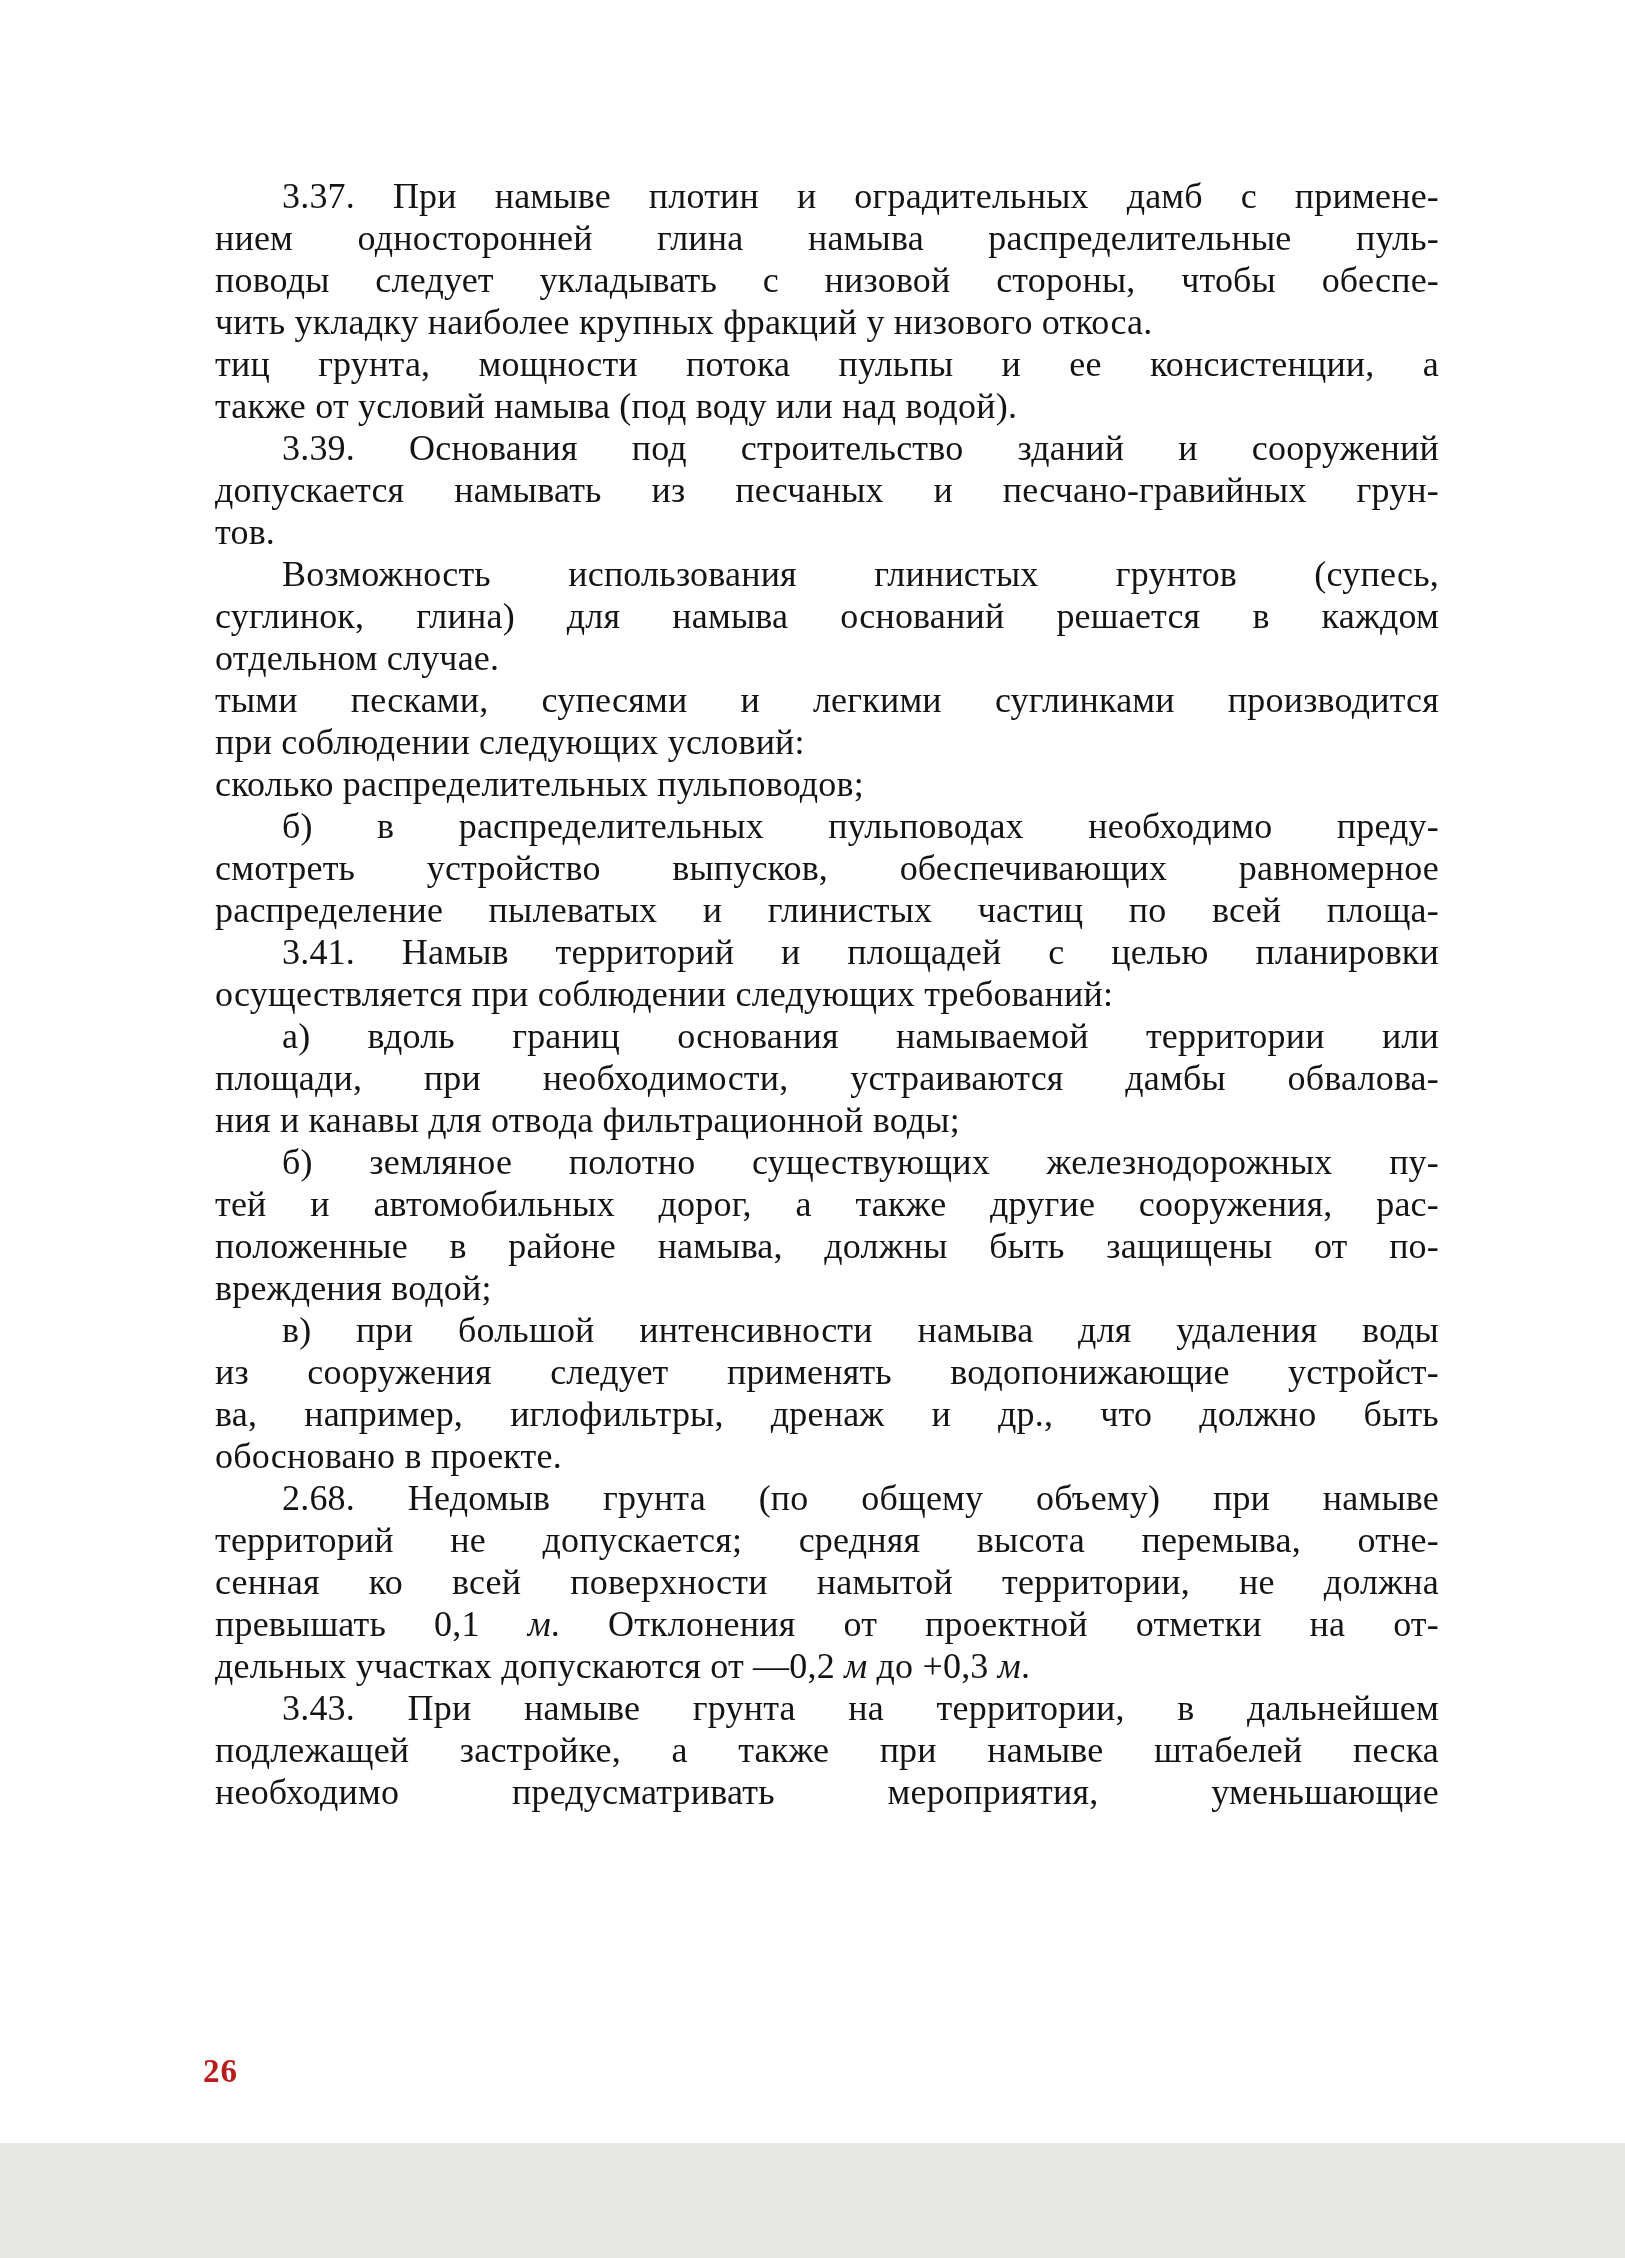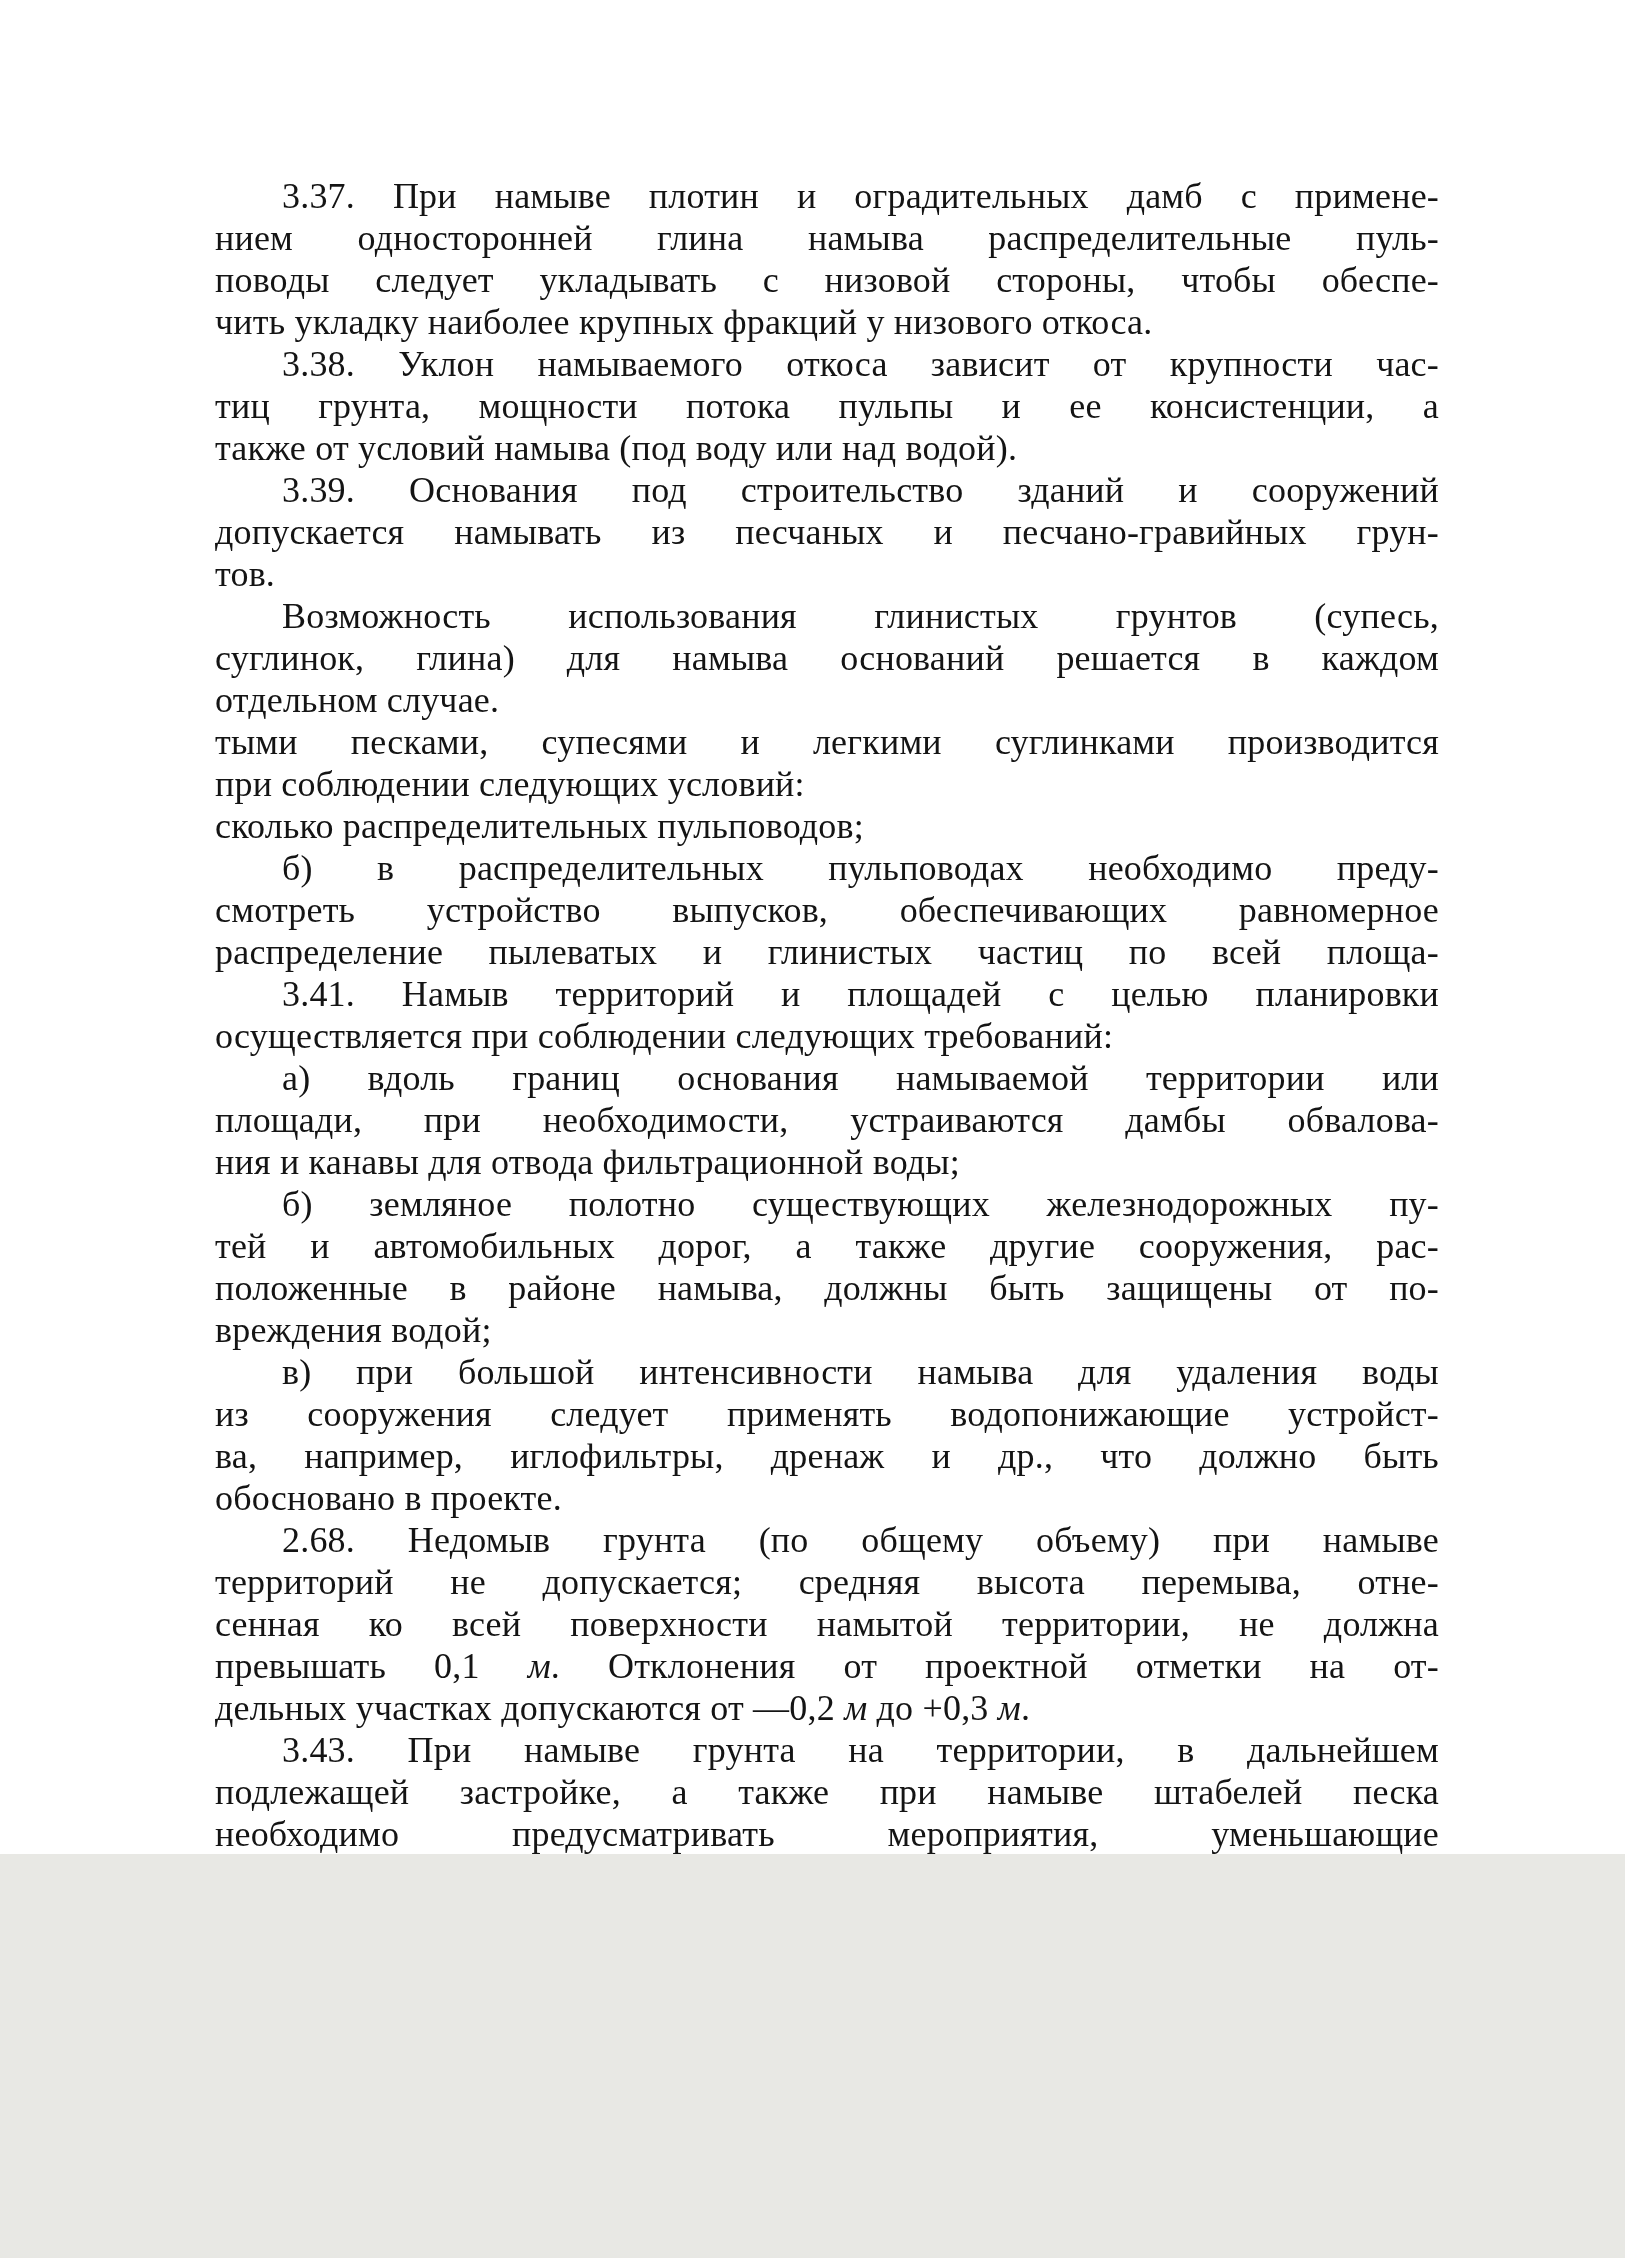--- a/index.html
+++ b/index.html
@@ -3,21 +3,21 @@
 <meta charset="utf-8">
 <style>
   html, body {
     margin: 0;
     padding: 0;
     background: #e8e8e4;
   }
   .page {
     position: relative;
     width: 1625px;
-    height: 1854px;
+    height: 2143px;
     background: #ffffff;
     overflow: hidden;
     font-family: "Liberation Serif", "DejaVu Serif", serif;
     color: #141414;
   }
   .text-block {
     position: absolute;
     left: 215px;
     top: 175px;
     width: 1224px;
@@ -63,21 +63,20 @@
 </style>
 </head>
 <body>
 
 <div class="page">
   <div class="text-block" id="text-block">
       <div class="text-line first-of-para fill">3.37. При намыве плотин и оградительных дамб с примене-</div>
       <div class="text-line fill">нием односторонней глина намыва распределительные пуль-</div>
       <div class="text-line fill">поводы следует укладывать с низовой стороны, чтобы обеспе-</div>
       <div class="text-line last">чить укладку наиболее крупных фракций у низового откоса.</div>
-      <div class="text-line first-of-para fill">3.38. Уклон намываемого откоса зависит от крупности час-</div>
       <div class="text-line fill">тиц грунта, мощности потока пульпы и ее консистенции, а</div>
       <div class="text-line last">также от условий намыва (под воду или над водой).</div>
       <div class="text-line first-of-para fill">3.39. Основания под строительство зданий и сооружений</div>
       <div class="text-line fill">допускается намывать из песчаных и песчано-гравийных грун-</div>
       <div class="text-line last">тов.</div>
       <div class="text-line first-of-para fill">Возможность использования глинистых грунтов (супесь,</div>
       <div class="text-line fill">суглинок, глина) для намыва оснований решается в каждом</div>
       <div class="text-line last">отдельном случае.</div>
       <div class="text-line fill">тыми песками, супесями и легкими суглинками производится</div>
       <div class="text-line last">при соблюдении следующих условий:</div>

